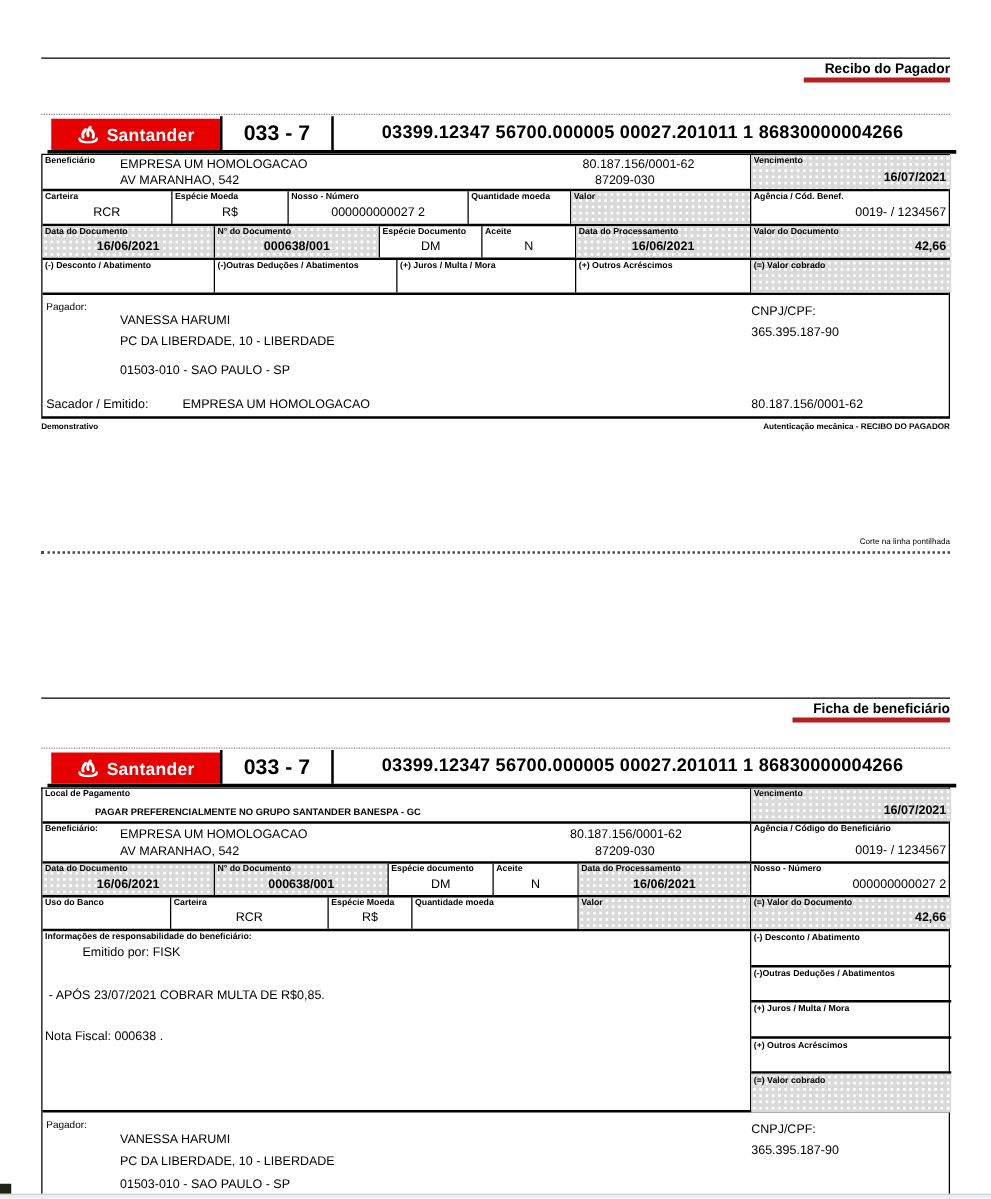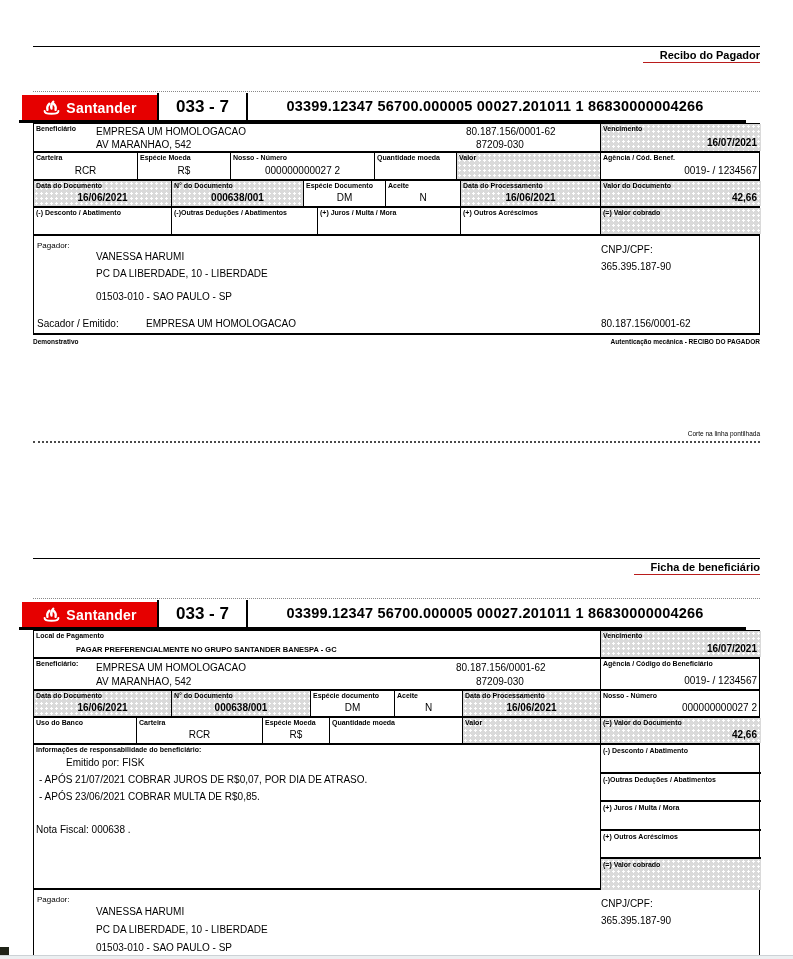--- a/index.html
+++ b/index.html
@@ -1,24 +1,24 @@
 <!DOCTYPE html>
 <html><head>
 <meta charset="utf-8">
 <style>
   html,body{margin:0;padding:0;background:#fff;}
   .page{position:relative;width:793px;height:959px;background:#fff;overflow:hidden;
         font-family:"Liberation Sans","DejaVu Sans",sans-serif;color:#000;}
   .hr{position:absolute;border-top:1px solid #000;height:0;}
   .dotline{position:absolute;border-top:1px dotted #888;height:0;}
   .cutline{position:absolute;border-top:2px dotted #4a4a4a;height:0;}
-  .section-title{position:absolute;font-size:11px;font-weight:bold;border-bottom:1px solid #b91c1c;
+  .section-title{position:absolute;font-size:11px;font-weight:bold;border-bottom:4px solid #b91c1c;
         padding-bottom:1px;white-space:nowrap;padding-left:17px;}
   
-  .bheader{position:absolute;left:19px;width:727px;height:30px;border-bottom:3px solid #000;box-sizing:border-box;}
+  .bheader{position:absolute;left:38px;width:727px;height:30px;border-bottom:3px solid #000;box-sizing:border-box;}
   .logo{position:absolute;left:3px;top:2px;width:135px;height:25px;background:#e60000;
         display:flex;align-items:center;justify-content:center;gap:5px;}
   .logo-text{color:#fff;font-weight:bold;font-size:14px;letter-spacing:.2px;}
   .codebox{position:absolute;left:138px;top:0;width:87px;height:27px;border-left:2px solid #000;
         border-right:2px solid #000;text-align:center;line-height:27px;font-size:17px;font-weight:bold;}
   .digits{position:absolute;left:225px;right:0;top:0;height:27px;text-align:center;line-height:27px;
         font-size:14.5px;font-weight:bold;letter-spacing:.2px;}
   
   .btable{position:absolute;left:33px;width:727px;border:1px solid #000;border-bottom-width:2px;
         box-sizing:border-box;background:#fff;}
@@ -269,22 +269,21 @@
       <div class="cell last gray" style="left:567px;width:160px;">
         <span class="lbl">(=) Valor do Documento</span>
         <span class="val r b">42,66</span>
       </div>
     </div>
 
     <div class="row" style="top:114px;height:145px;">
       <div class="cell" style="left:0;width:567px;">
         <span class="lbl">Informações de responsabilidade do beneficiário:</span>
         <span class="t" style="left:2px;top:12px;margin-left:30px;">Emitido por: FISK</span>
-        <span class="t" style="left:5px;top:29px;">- APÓS 21/07/2021 COBRAR JUROS DE R$0,07, POR DIA DE ATRASO.</span>
-        <span class="t" style="left:5px;top:46px;">- APÓS 23/06/2021 COBRAR MULTA DE R$0,85.</span>
+        <span class="t" style="left:5px;top:46px;">- APÓS 23/07/2021 COBRAR MULTA DE R$0,85.</span>
         <span class="t" style="left:2px;top:79px;">Nota Fiscal: 000638 .</span>
       </div>
       <div class="cell last" style="left:567px;width:160px;">
         <div class="stack" style="top:0;height:29px;">
           <span class="lbl" style="top:2px;">(-) Desconto / Abatimento</span>
         </div>
         <div class="stack" style="top:29px;height:28px;">
           <span class="lbl" style="top:2px;">(-)Outras Deduções / Abatimentos</span>
         </div>
         <div class="stack" style="top:57px;height:29px;">

